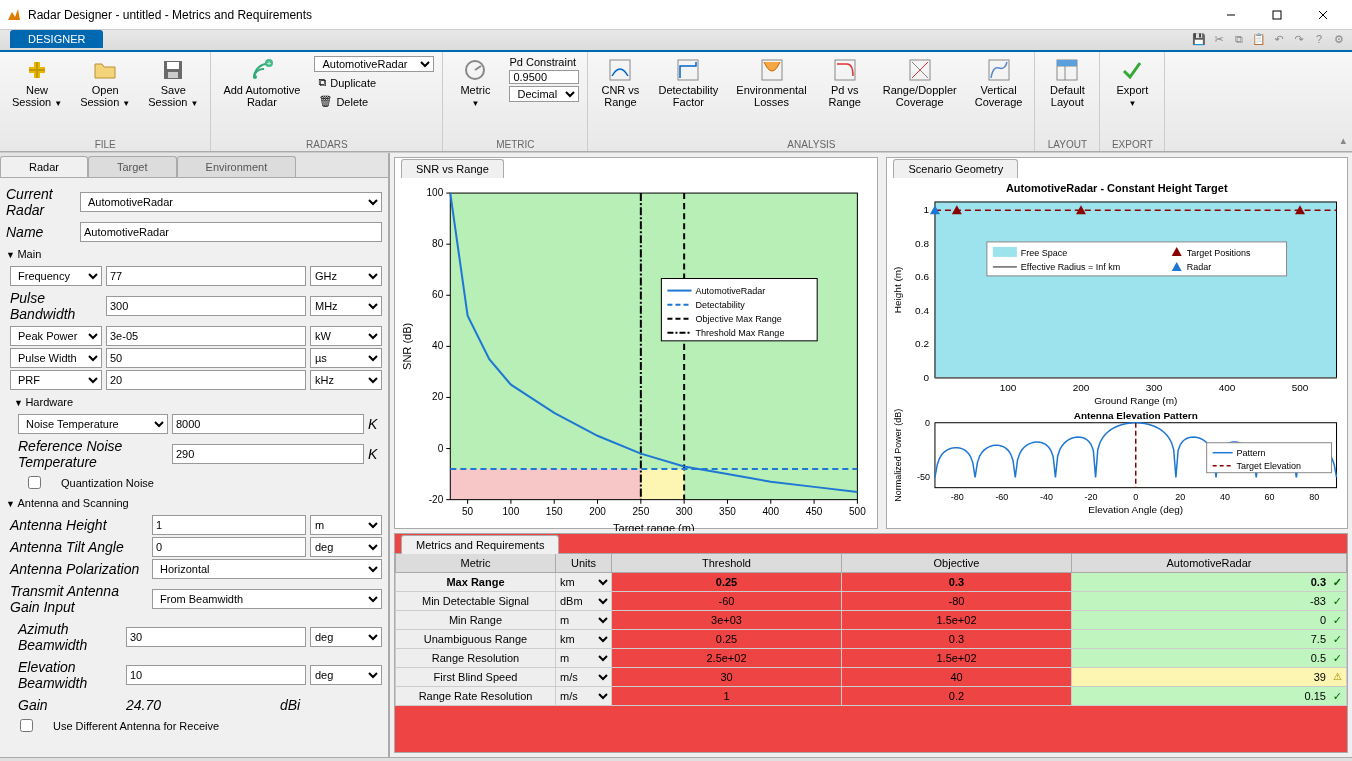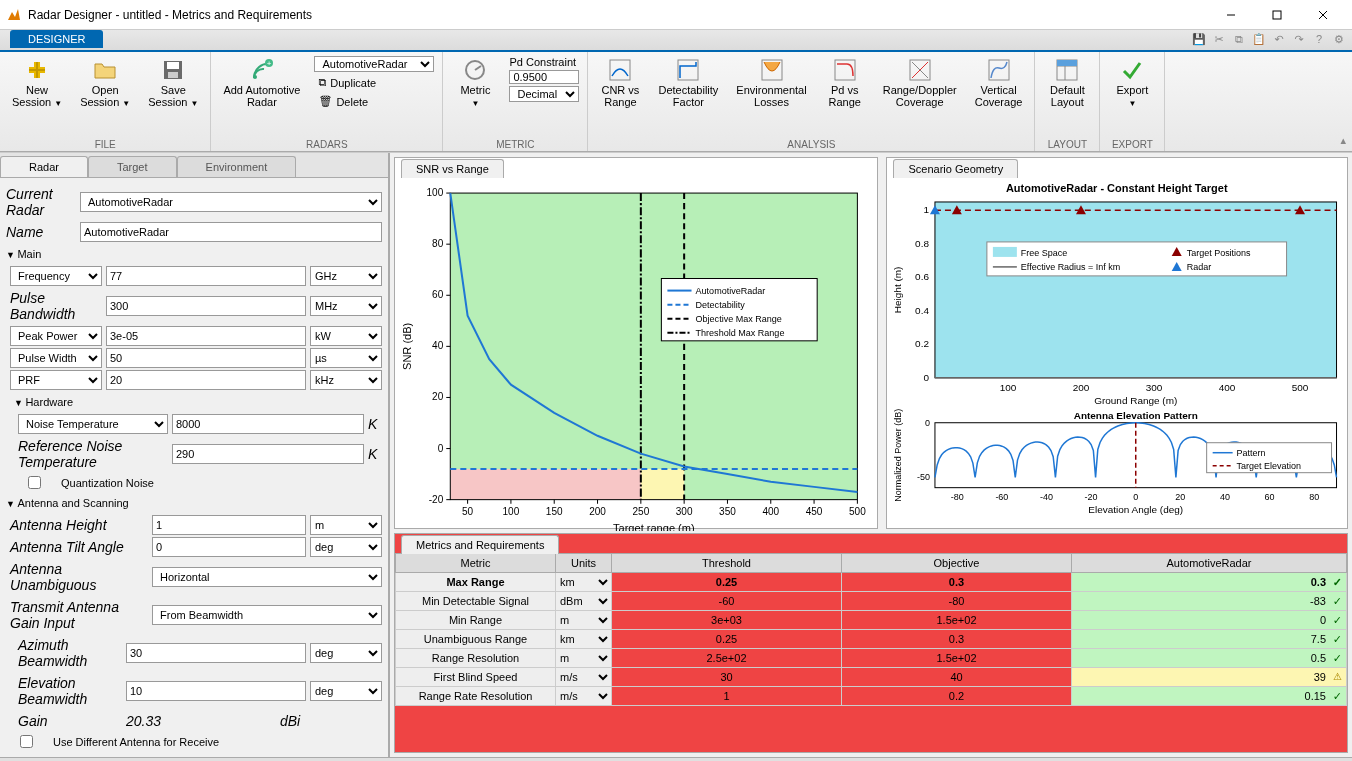--- a/index.html
+++ b/index.html
@@ -343,41 +343,41 @@
             <span class="prop-label" style="width:138px">Antenna Height</span>
             <input class="prop-input" value="1" style="">
             <select class="prop-select"><option>m</option></select>
           </div>
         <div class="prop-row">
             <span class="prop-label" style="width:138px">Antenna Tilt Angle</span>
             <input class="prop-input" value="0" style="">
             <select class="prop-select"><option>deg</option></select>
           </div>
         <div class="prop-row">
-            <span class="prop-label" style="width:138px">Antenna Unambiguous</span>
+            <span class="prop-label" style="width:138px">Antenna Polarization</span>
             <select class="prop-input"><option>Horizontal</option></select>
           </div>
         <div class="prop-row">
             <span class="prop-label" style="width:138px">Transmit Antenna Gain Input</span>
             <select class="prop-input"><option>From Beamwidth</option></select>
           </div>
         <div style="padding-left:8px">
           <div class="prop-row">
               <span class="prop-label" style="width:104px">Azimuth Beamwidth</span>
               <input class="prop-input" value="30" style="">
               <select class="prop-select"><option>deg</option></select>
             </div>
           <div class="prop-row">
               <span class="prop-label" style="width:104px">Elevation Beamwidth</span>
               <input class="prop-input" value="10" style="">
               <select class="prop-select"><option>deg</option></select>
             </div>
           <div class="prop-row">
               <span class="prop-label" style="width:104px">Gain</span>
-              <span class="prop-label" style="width:150px">20.33</span>
+              <span class="prop-label" style="width:150px">24.70</span>
               <span class="prop-label">dBi</span>
             </div>
         </div>
         <div class="chk">
             <input type="checkbox" style="">
             <span>Use Different Antenna for Receive</span>
           </div>
       </div>
     </div>
   </div>

